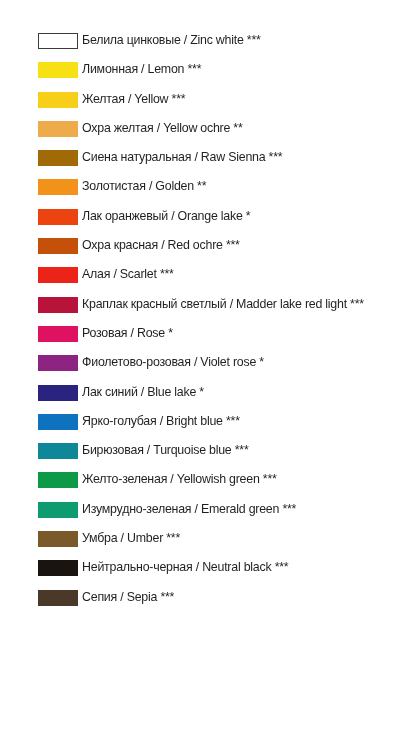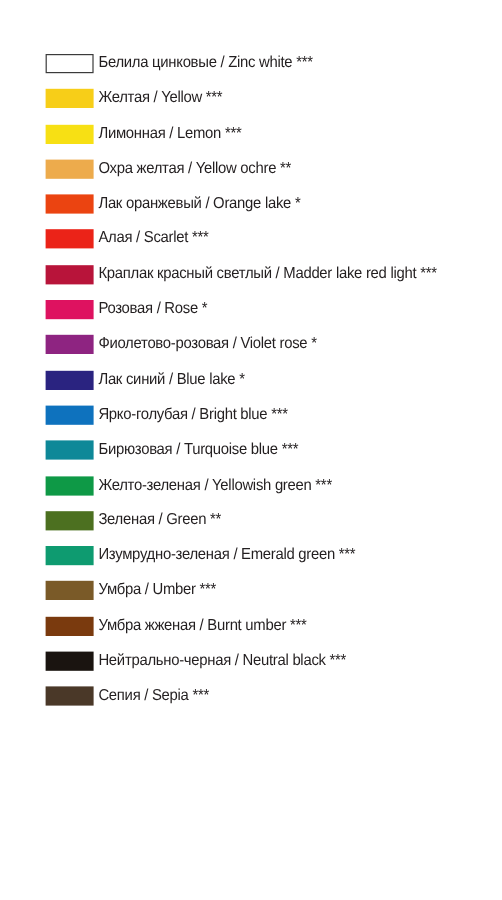--- a/index.html
+++ b/index.html
@@ -9,21 +9,21 @@
   body {
     width: 418px;
     height: 750px;
     background: #ffffff;
     font-family: "Liberation Sans", "DejaVu Sans", sans-serif;
     overflow: hidden;
   }
   #palette-list {
     position: absolute;
     left: 0;
-    top: 12px;
+    top: 0;
     width: 418px;
     padding-top: 31px;
     box-sizing: border-box;
   }
   .swatch-row {
     position: relative;
     height: 29.3px;
     display: flex;
     align-items: center;
   }
@@ -53,34 +53,46 @@
 </style>
 </head>
 <body>
 
 <div id="palette-list">
     <div class="swatch-row">
       <div class="swatch bordered" style="background: rgb(255, 255, 255);"></div>
       <div class="swatch-label">Белила цинковые / Zinc white ***</div>
     </div>
     <div class="swatch-row">
+      <div class="swatch" style="background: rgb(247, 224, 20);"></div>
+      <div class="swatch-label">Лимонная / Lemon ***</div>
+    </div>
+    <div class="swatch-row">
       <div class="swatch" style="background: rgb(247, 206, 24);"></div>
       <div class="swatch-label">Желтая / Yellow ***</div>
-    </div>
-    <div class="swatch-row">
-      <div class="swatch" style="background: rgb(247, 224, 20);"></div>
-      <div class="swatch-label">Лимонная / Lemon ***</div>
     </div>
     <div class="swatch-row">
       <div class="swatch" style="background: rgb(237, 171, 76);"></div>
       <div class="swatch-label">Охра желтая / Yellow ochre **</div>
     </div>
     <div class="swatch-row">
+      <div class="swatch" style="background: rgb(160, 106, 6);"></div>
+      <div class="swatch-label">Сиена натуральная / Raw Sienna ***</div>
+    </div>
+    <div class="swatch-row">
+      <div class="swatch" style="background: rgb(242, 146, 26);"></div>
+      <div class="swatch-label">Золотистая / Golden **</div>
+    </div>
+    <div class="swatch-row">
       <div class="swatch" style="background: rgb(235, 68, 17);"></div>
       <div class="swatch-label">Лак оранжевый / Orange lake *</div>
+    </div>
+    <div class="swatch-row">
+      <div class="swatch" style="background: rgb(196, 80, 10);"></div>
+      <div class="swatch-label">Охра красная / Red ochre ***</div>
     </div>
     <div class="swatch-row">
       <div class="swatch" style="background: rgb(235, 35, 24);"></div>
       <div class="swatch-label">Алая / Scarlet ***</div>
     </div>
     <div class="swatch-row">
       <div class="swatch" style="background: rgb(184, 20, 58);"></div>
       <div class="swatch-label">Краплак красный светлый / Madder lake red light ***</div>
     </div>
     <div class="swatch-row">
@@ -101,34 +113,26 @@
     </div>
     <div class="swatch-row">
       <div class="swatch" style="background: rgb(14, 136, 152);"></div>
       <div class="swatch-label">Бирюзовая / Turquoise blue ***</div>
     </div>
     <div class="swatch-row">
       <div class="swatch" style="background: rgb(14, 153, 70);"></div>
       <div class="swatch-label">Желто-зеленая / Yellowish green ***</div>
     </div>
     <div class="swatch-row">
-      <div class="swatch" style="background: rgb(76, 112, 32);"></div>
-      <div class="swatch-label">Зеленая / Green **</div>
-    </div>
-    <div class="swatch-row">
       <div class="swatch" style="background: rgb(14, 155, 112);"></div>
       <div class="swatch-label">Изумрудно-зеленая / Emerald green ***</div>
     </div>
     <div class="swatch-row">
       <div class="swatch" style="background: rgb(122, 90, 40);"></div>
       <div class="swatch-label">Умбра / Umber ***</div>
-    </div>
-    <div class="swatch-row">
-      <div class="swatch" style="background: rgb(122, 58, 14);"></div>
-      <div class="swatch-label">Умбра жженая / Burnt umber ***</div>
     </div>
     <div class="swatch-row">
       <div class="swatch" style="background: rgb(26, 20, 16);"></div>
       <div class="swatch-label">Нейтрально-черная / Neutral black ***</div>
     </div>
     <div class="swatch-row">
       <div class="swatch" style="background: rgb(74, 56, 40);"></div>
       <div class="swatch-label">Сепия / Sepia ***</div>
     </div>
   </div>

